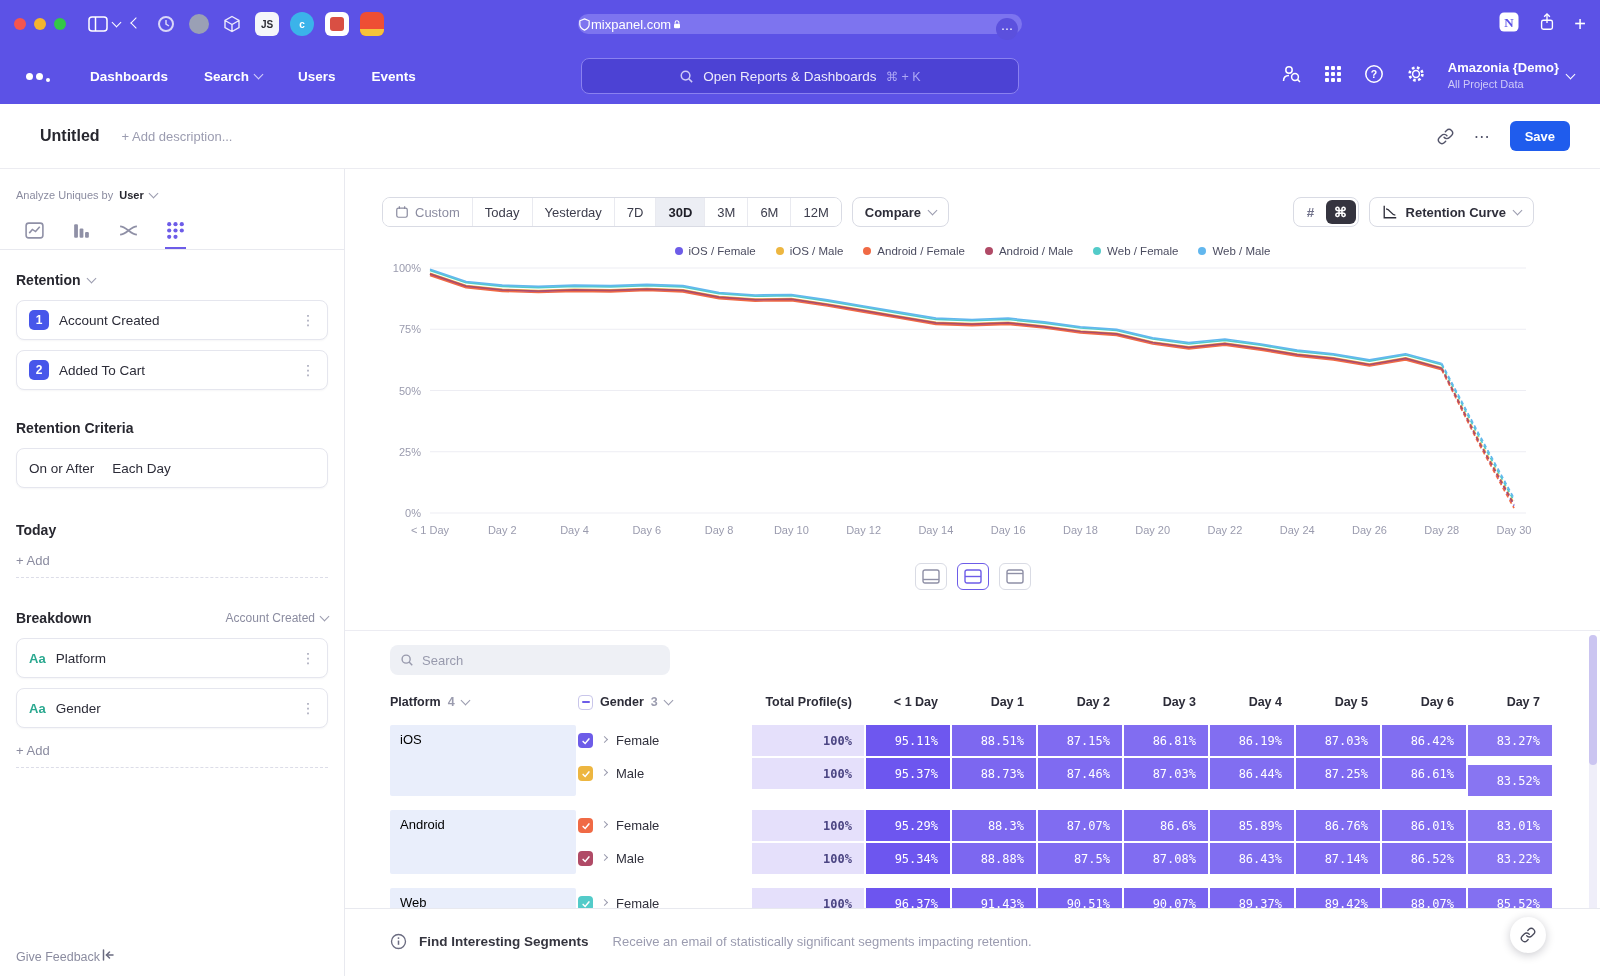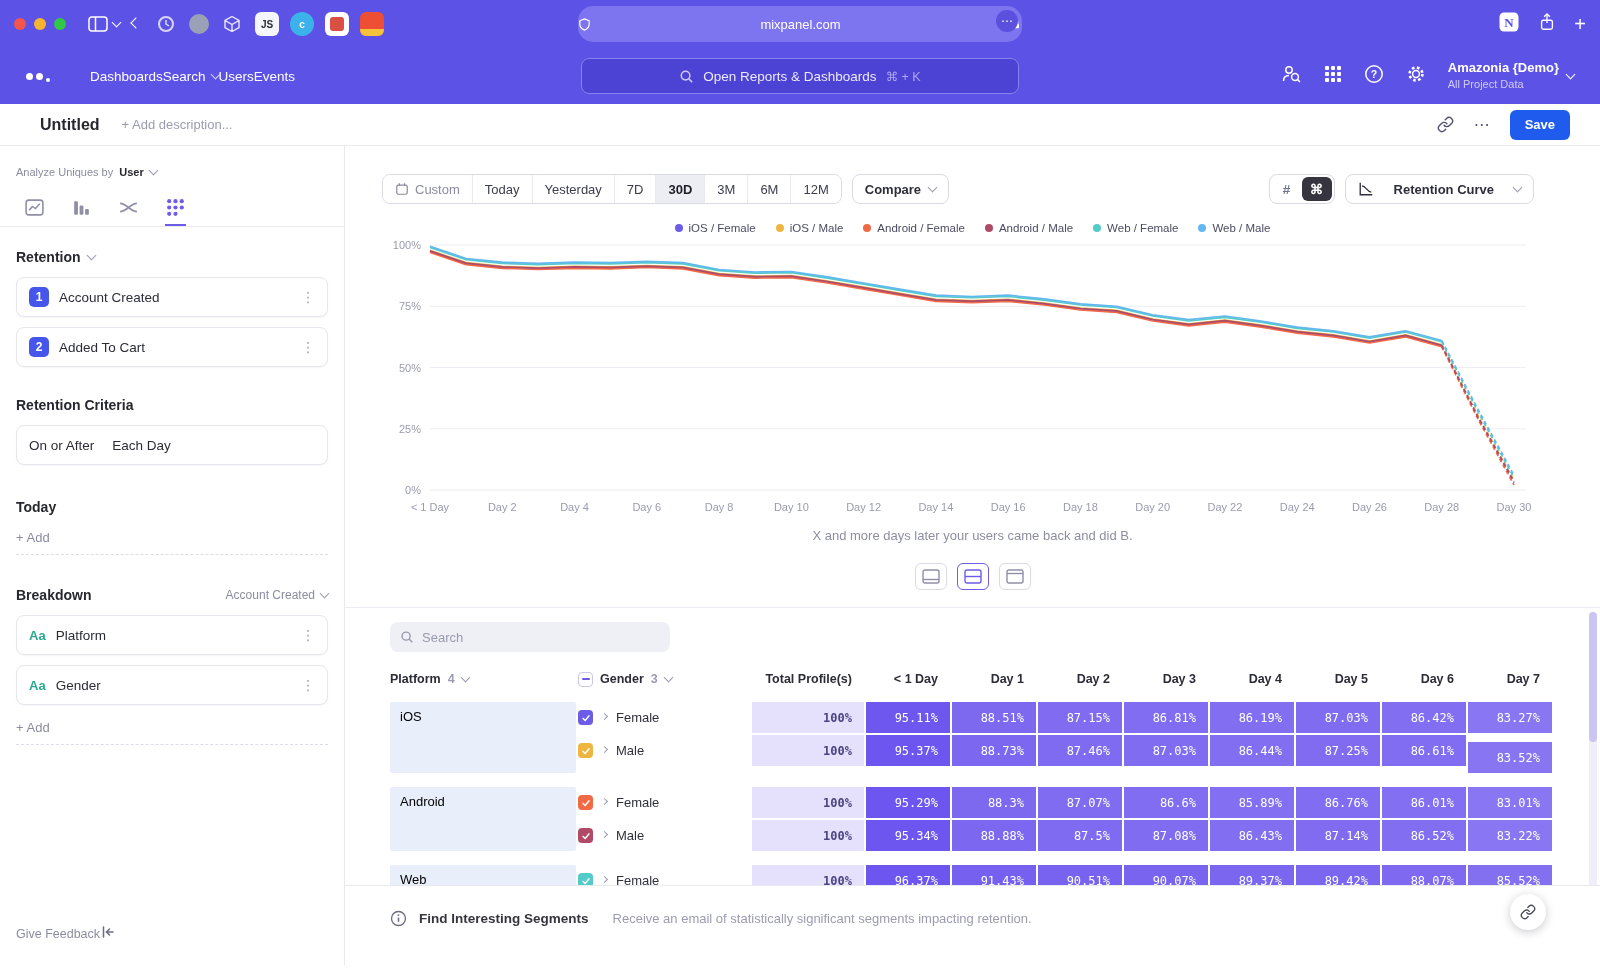--- a/index.html
+++ b/index.html
@@ -13,48 +13,48 @@
 
   
   .browser-bar{height:48px;background:#5c52e6;display:flex;align-items:center;padding:0 14px;position:relative;}
   .traffic{display:flex;gap:8px;margin-right:16px;}
   .light{width:12px;height:12px;border-radius:50%;}
   .l-red{background:#f5554d}.l-yellow{background:#f3b42f}.l-green{background:#33c748}
   .chrome-ic{display:flex;align-items:center;justify-content:center;margin:0 6px;color:#fff;}
   .ext-icons{display:flex;gap:11px;margin-left:8px;align-items:center;}
   .ext{width:24px;height:24px;border-radius:6px;display:flex;align-items:center;justify-content:center;
        font-size:10px;font-weight:700;color:#fff;}
-  .url-pill{position:absolute;left:50%;transform:translateX(-50%);width:444px;height:36px;background:#7d74ef;
-       border-radius:15px;display:flex;align-items:center;justify-content:space-between;gap:7px;color:#fff;font-size:13px;}
+  .url-pill{position:absolute;left:50%;transform:translateX(-50%);width:444px;height:20px;background:#7d74ef;
+       border-radius:15px;display:flex;align-items:center;justify-content:flex-start;color:#fff;font-size:13px;}
   .pill-more{position:absolute;right:4px;top:4px;width:22px;height:22px;border-radius:50%;background:#5b50dd;
        color:#fff;display:flex;align-items:center;justify-content:center;font-size:12px;}
   .browser-right{margin-left:auto;display:flex;gap:18px;align-items:center;color:#fff;}
 
   
   .nav-bar{height:56px;background:#5c52e6;display:flex;align-items:center;padding:0 26px;position:relative;color:#fff;}
   .logo{display:flex;margin-right:40px;align-items:center;}
   .logo i{display:block;border-radius:50%;background:#fff;}
   .dotA{width:7px;height:7px;margin-right:3px;}
   .dotB{width:4px;height:4px;margin-top:7px;}
-  .nav-links{display:flex;font-size:13.5px;font-weight:400;}
+  .nav-links{display:flex;gap:36px;font-size:13.5px;font-weight:700;}
   .nav-link{display:flex;gap:6px;align-items:center;}
   .nav-link .cv{color:#d6d2fa;}
   .nav-search{position:absolute;left:50%;transform:translateX(-50%);width:438px;height:36px;background:#4c42d4;
        border:1px solid #8press0;border:1px solid #8a81f0;border-radius:8px;display:flex;align-items:center;
        justify-content:center;gap:9px;font-size:13.5px;color:#eceafc;}
   .nav-shortcut{color:#aea8f5;font-size:12.5px;}
   .nav-right{margin-left:auto;display:flex;align-items:center;gap:22px;}
   .project{text-align:left;line-height:1.3;}
   .p1{font-size:13px;font-weight:700;}
   .p2{font-size:11px;color:#cfcaf8;}
   .proj-wrap{display:flex;align-items:center;gap:8px;}
   .proj-wrap .cv{color:#fff;}
 
   
-  .report-header{height:42px;border-bottom:1px solid #ececf1;display:flex;align-items:center;
+  .report-header{height:65px;border-bottom:1px solid #ececf1;display:flex;align-items:center;
        padding:0 30px 0 40px;background:#fff;}
   .rh-title{font-size:16px;font-weight:700;color:#27272f;}
   .rh-desc{font-size:13px;color:#9b9cb0;margin-left:22px;}
   .rh-right{margin-left:auto;display:flex;align-items:center;gap:20px;}
   .icon-btn{background:none;border:none;color:#53546a;display:flex;align-items:center;font-size:16px;}
   .save-btn{background:#1f5ced;color:#fff;border:none;border-radius:6px;height:30px;padding:0 15px;
        font-size:13px;font-weight:600;}
 
   
   .body-row{display:flex;height:819px;}
@@ -95,21 +95,21 @@
   .range-btn.custom span{color:#8b8ca0;}
   .range-btn.selected{background:#eceef4;font-weight:700;color:#1f1f28;}
   .compare-btn{margin-left:10px;height:30px;border:1px solid #d9dbe4;border-radius:8px;background:#fff;padding:0 12px;
        font-size:13px;font-weight:600;color:#2e2e3a;display:flex;align-items:center;gap:8px;}
   .toolbar-right{margin-left:auto;display:flex;gap:10px;align-items:center;}
   .numpct{display:flex;border:1px solid #d9dbe4;border-radius:8px;height:30px;align-items:center;background:#fff;padding:0 2px;}
   .numpct .opt{width:30px;height:24px;display:flex;align-items:center;justify-content:center;color:#70718a;
        background:#fff;font-size:13.5px;font-weight:600;border:none;border-radius:6px;}
   .numpct .opt.selected{background:#35343f;color:#fff;}
   .charttype-btn{height:30px;border:1px solid #d9dbe4;border-radius:8px;background:#fff;display:flex;align-items:center;
-       gap:20px;padding:0 12px;font-size:13px;font-weight:600;color:#2e2e3a;}
+       gap:8px;padding:0 12px;font-size:13px;font-weight:600;color:#2e2e3a;}
 
   
   .legend{margin-top:18px;display:flex;justify-content:center;gap:20px;font-size:11.5px;color:#4b4c60;}
   .legend-item{display:flex;align-items:center;gap:6px;}
   .legend-dot{width:8px;height:8px;border-radius:50%;display:inline-block;}
   .chart-wrap{margin:2px 66px 0 37px;}
   #chart-svg{width:100%;height:284px;display:block;}
   #chart-svg text{font-family:"Liberation Sans",sans-serif;}
   .caption{margin-top:8px;text-align:center;font-size:13px;color:#8d8ea2;}
   .view-toggle{margin-top:20px;display:flex;justify-content:center;gap:10px;}
@@ -548,21 +548,20 @@
           <polyline points="1059.7,110.7 1095.9,182.9 1132.0,249.1" fill="none" stroke="#f06a45" stroke-width="1.7" stroke-dasharray="4 3"></polyline>
           <polyline points="48.0,14.9 84.1,27.1 120.3,30.8 156.4,32.0 192.5,30.8 228.7,31.3 264.8,30.1 300.9,31.3 337.1,38.2 373.2,40.6 409.3,40.1 445.5,45.5 481.6,51.6 517.7,57.8 553.9,63.9 590.0,65.1 626.1,63.9 662.3,67.6 698.4,72.5 734.5,74.9 770.7,83.5 806.8,88.4 842.9,84.7 879.1,89.6 915.2,95.7 951.3,99.4 987.5,105.5 1023.6,99.4 1059.7,109.2" fill="none" stroke="#b04a66" stroke-width="1.7" stroke-linejoin="round"></polyline>
           <polyline points="1059.7,109.2 1095.9,181.0 1132.0,245.4" fill="none" stroke="#b04a66" stroke-width="1.7" stroke-dasharray="4 3"></polyline>
           <polyline points="48.0,11.4 84.1,23.7 120.3,27.4 156.4,28.6 192.5,27.4 228.7,27.9 264.8,26.6 300.9,27.9 337.1,34.7 373.2,37.2 409.3,36.7 445.5,42.1 481.6,48.2 517.7,54.3 553.9,60.5 590.0,61.7 626.1,60.5 662.3,64.1 698.4,69.0 734.5,71.5 770.7,80.0 806.8,85.0 842.9,81.3 879.1,86.2 915.2,92.3 951.3,96.0 987.5,102.1 1023.6,96.0 1059.7,105.8" fill="none" stroke="#53cbc9" stroke-width="1.7" stroke-linejoin="round"></polyline>
           <polyline points="1059.7,105.8 1095.9,175.6 1132.0,241.8" fill="none" stroke="#53cbc9" stroke-width="1.7" stroke-dasharray="4 3"></polyline>
           <polyline points="48.0,10.2 84.1,22.5 120.3,26.1 156.4,27.4 192.5,26.1 228.7,26.6 264.8,25.4 300.9,26.6 337.1,33.5 373.2,36.0 409.3,35.5 445.5,40.9 481.6,47.0 517.7,53.1 553.9,59.2 590.0,60.5 626.1,59.2 662.3,62.9 698.4,67.8 734.5,70.3 770.7,78.8 806.8,83.7 842.9,80.0 879.1,85.0 915.2,91.1 951.3,94.8 987.5,100.9 1023.6,94.8 1059.7,104.5" fill="none" stroke="#62b7ee" stroke-width="1.7" stroke-linejoin="round"></polyline>
           <polyline points="1059.7,104.5 1095.9,173.2 1132.0,239.3" fill="none" stroke="#62b7ee" stroke-width="1.7" stroke-dasharray="4 3"></polyline>
         </svg>
     </div>
 
-    <div class="caption">X and more days later your users came back and did B.</div>
 
     <div class="view-toggle">
       <button class="vt-btn">
         <svg width="18" height="15" viewBox="0 0 18 15">
           <rect x="1" y="1" width="16" height="13" rx="2" fill="none" stroke="#8f90a6" stroke-width="1.4"></rect>
           <line x1="1" y1="10.5" x2="17" y2="10.5" stroke="#8f90a6" stroke-width="1.4"></line>
         </svg>
       </button>
       <button class="vt-btn selected">
         <svg width="18" height="15" viewBox="0 0 18 15">

